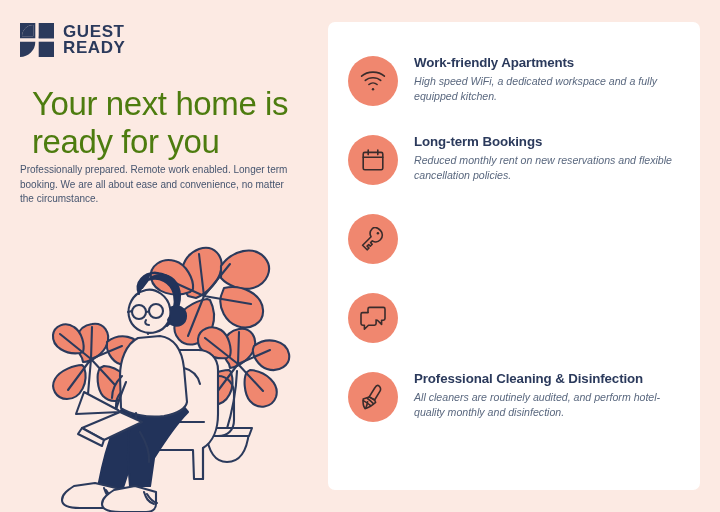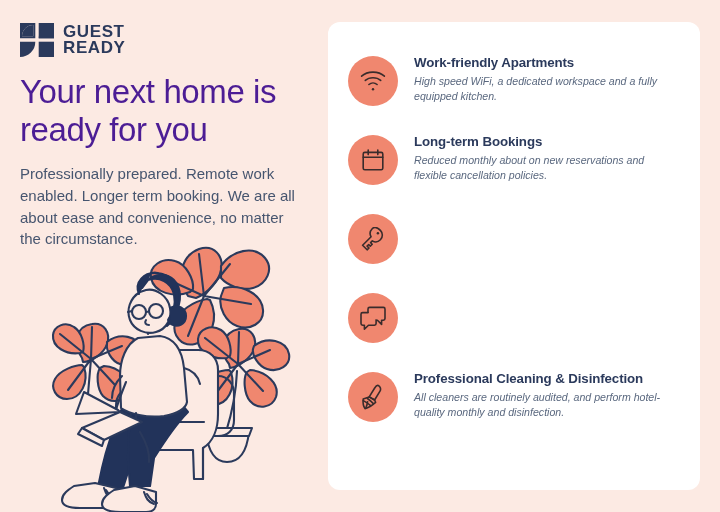--- a/index.html
+++ b/index.html
@@ -56,56 +56,56 @@
     font-weight: bold;
     letter-spacing: 0.6px;
     color: #2b3a5c;
   }
 
   .headline {
     position: absolute;
     left: 20px;
     top: 73px;
     width: 290px;
-    margin: 0;
+    margin: 12px;
     font-size: 33px;
     font-weight: normal;
     line-height: 1.14;
     letter-spacing: -0.4px;
-    color: #4c1d95;
+    color: #4d7c0f;
   }
 
   .subcopy {
     position: absolute;
     left: 20px;
     top: 163px;
     width: 277px;
     margin: 0;
-    font-size: 15px;
+    font-size: 10px;
     line-height: 1.45;
     color: #46556f;
   }
 
   .illustration {
     position: absolute;
     left: 18px;
     top: 236px;
     width: 296px;
     height: 276px;
   }
 
   
   .feature-card {
     position: absolute;
     left: 328px;
     top: 22px;
     width: 372px;
     height: 468px;
     background: #ffffff;
-    border-radius: 12px;
+    border-radius: 7px;
     box-sizing: border-box;
     padding: 32px 20px 20px 20px;
     display: flex;
     flex-direction: column;
     justify-content: flex-start;
     align-items: center;
   }
 
   .feature-list {
     list-style: none;
@@ -292,21 +292,21 @@
         <span class="feature-icon">
           <svg width="24" height="24" viewBox="0 0 24 24" fill="none" stroke="#3a2c2c" stroke-width="1.6" stroke-linecap="round" stroke-linejoin="round">
             <rect x="2.2" y="4.4" width="19.6" height="17.4" rx="1.6"></rect>
             <path d="M2.2 9.3 H21.8"></path>
             <path d="M7.2 2 V6.6"></path>
             <path d="M16.8 2 V6.6"></path>
           </svg>
         </span>
         <div class="feature-text">
           <p class="feature-title">Long-term Bookings</p>
-          <p class="feature-desc">Reduced monthly about on new reservations and flexible cancellation policies.</p>
+          <p class="feature-desc">Reduced monthly rent on new reservations and flexible cancellation policies.</p>
         </div>
       </li>
 
       <li class="feature-item">
         <span class="feature-icon">
           <svg width="24" height="24" viewBox="0 0 24 24" fill="none" stroke="#3a2c2c" stroke-width="1.6" stroke-linecap="round" stroke-linejoin="round">
             <path d="M19.4 3.4 C22 6 22 10.2 19.4 12.8 C17.2 15 13.9 15.4 11.3 13.9 L9.6 15.6 L11.2 17.2 L9.3 19.1 L7.7 17.5 L6.1 19.1 L8 21 L6.1 22.8 L1.6 18.3 L10.1 9.8 C8.6 7.2 9 3.9 11.2 1.7 C13.8 -0.9 16.8 0.8 19.4 3.4 Z"></path>
             <circle cx="16.9" cy="6.3" r="1.25" fill="#3a2c2c" stroke="none"></circle>
           </svg>
         </span>

